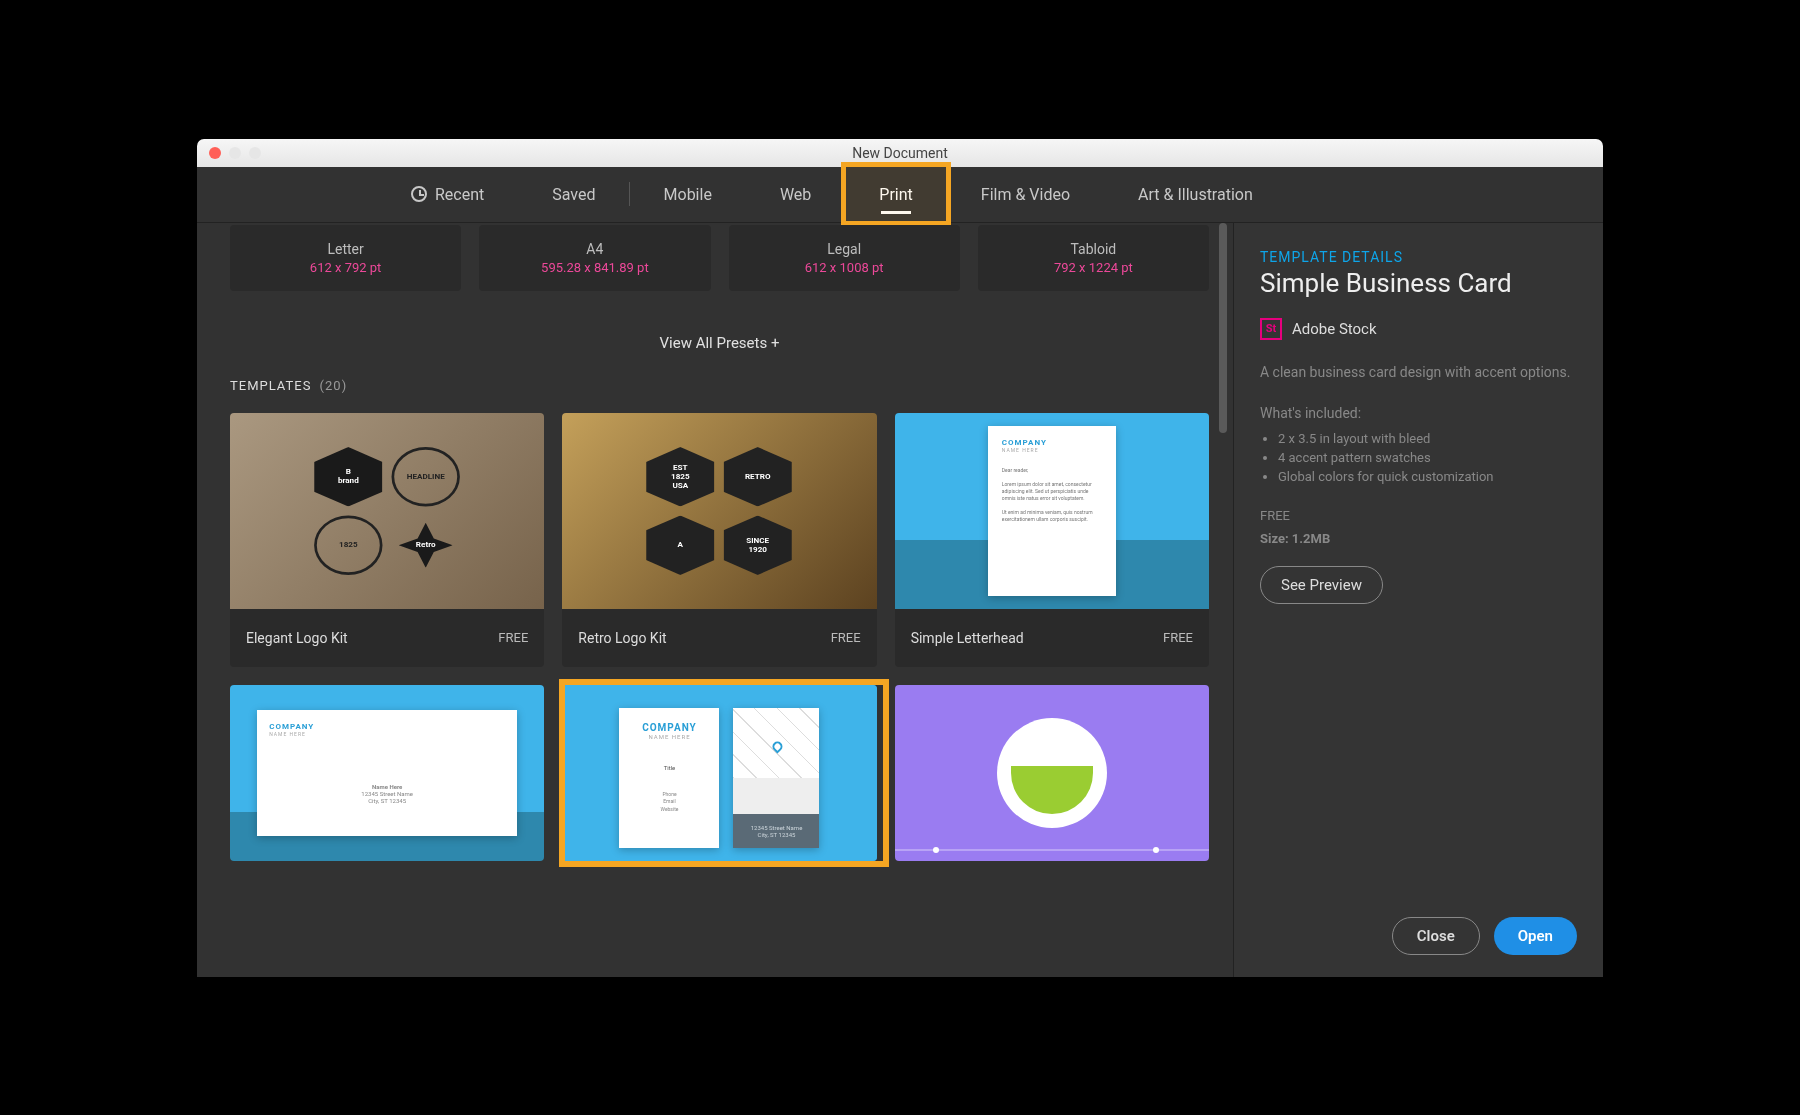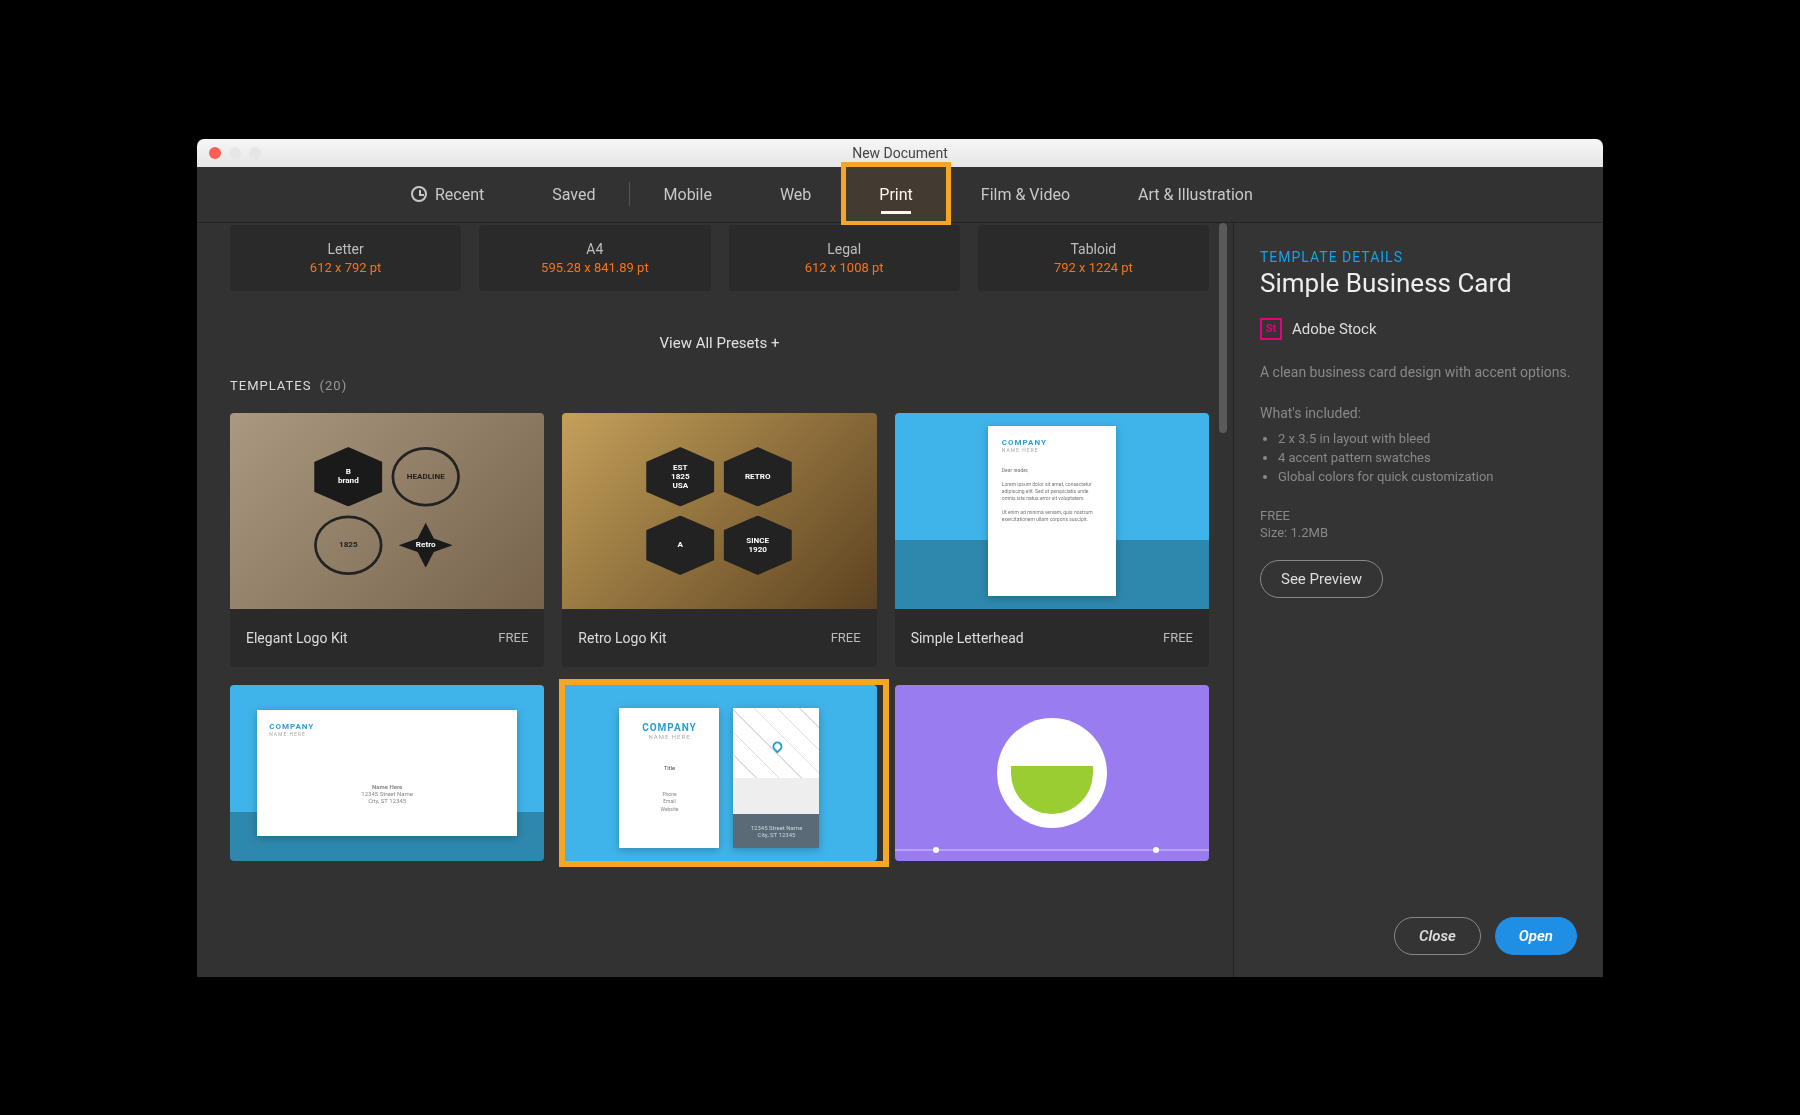--- a/index.html
+++ b/index.html
@@ -21,21 +21,21 @@
 .tab.active { color:#fff; }
 .tab.active .underline { position:absolute; bottom:8px; left:50%; transform:translateX(-50%); width:30px; height:3px; background:#fff; }
 .tab-highlight { position:absolute; border:5px solid #f5a623; background:rgba(245,166,35,0.08); pointer-events:none; }
 .body { flex:1; display:flex; overflow:hidden;padding-left:9px; }
 .left { flex:1; display:flex; flex-direction:column; padding:0 24px 0 24px; position:relative; overflow:hidden; }
 .scrollbar { position:absolute; right:6px; top:0; width:8px; height:640px; }
 .scrollbar-thumb { position:absolute; top:0; width:8px; height:210px; background:#5a5a5a; border-radius:4px; }
 .preset-row { display:flex; gap:18px; margin-top:2px; }
 .preset { flex:1; height:66px; background:#2a2a2a; border-radius:4px; display:flex; flex-direction:column; align-items:center; justify-content:center; }
 .preset .pname { color:#bdbdbd; font-size:14px; }
-.preset .pdim { color:#f97316; font-size:13px; margin-top:3px; }
+.preset .pdim { color:#ec4899; font-size:13px; margin-top:3px; }
 .viewall { text-align:center; color:#e0e0e0; font-size:15px; margin:43px 0 26px; cursor:pointer; }
 .section-title { color:#ddd; font-size:13px; letter-spacing:1px; }
 .section-title .count { color:#999; margin-left:4px; }
 .template-grid { display:grid; grid-template-columns:repeat(3,1fr); gap:18px; margin-top:20px; }
 .template-card { background:#2a2a2a; border-radius:4px; overflow:hidden; cursor:pointer; display:flex; flex-direction:column; }
 .thumb { height:196px; display:flex; align-items:center; justify-content:center; position:relative; overflow:hidden; }
 .thumb.bg-beige { background:linear-gradient(135deg,#aa9880,#77634b); }
 .thumb.bg-gold { background:linear-gradient(135deg,#c4a05a,#5c4220); }
 .thumb.bg-blue { background:#39aee0; }
 .thumb.bg-purple { background:#9a7cf1; }
@@ -55,24 +55,24 @@
 .right .heading { color:#0ea5e9; font-size:14px; letter-spacing:1px; }
 .right .title { color:#eee; font-size:26px; margin-top:3px; }
 .stock-row { display:flex; align-items:center; margin-top:20px; gap:10px; }
 .stock-ico { width:22px; height:22px; border:2px solid #e6007e; color:#e6007e; font-size:11px; display:flex; align-items:center; justify-content:center; font-weight:bold; }
 .stock-row .stname{color:#ddd;font-size:15px;}
 .right .desc { color:#888; font-size:14px; line-height:1.5; margin-top:22px; }
 .right .whats { color:#888; font-size:14px; margin-top:22px; }
 .right ul { list-style:disc; padding-left:18px; margin-top:8px; }
 .right li { color:#888; font-size:13px; padding:2px 0; }
 .right .free { color:#888; font-size:13px; margin-top:22px; }
-.right .size { color:#888; font-size:13px; margin-top:2px; }
+.right .size { color:#888; font-size:13px; margin-top:8px;font-weight:bold; }
 .previewbtn { margin-top:20px; display:inline-block; border:1px solid #888; color:#ddd; border-radius:20px; padding:9px 20px; font-size:15px; background:transparent; cursor:pointer; width:fit-content;}
 .bottom-buttons { position:absolute; bottom:22px; right:26px; display:flex; gap:14px; }
-.btn { border-radius:20px; padding:9px 24px; font-size:15px; font-weight:600; cursor:pointer;font-style:italic; }
+.btn { border-radius:20px; padding:9px 24px; font-size:15px; font-weight:600; cursor:pointer; }
 .btn.close { background:transparent; border:1px solid #888; color:#ddd; }
 .btn.open { background:#1f8fe6; border:none; color:#fff; }
 
 
 .badges { display:grid; grid-template-columns:repeat(2,1fr); gap:10px; transform:scale(0.9); }
 .badge { width:76px; height:66px; position:relative; display:flex; align-items:center; justify-content:center; flex-direction:column; color:#111;}
 .badge.hex::before{content:"";position:absolute;inset:0;background:#222;clip-path:polygon(50% 0,100% 25%,100% 75%,50% 100%,0 75%,0 25%);}
 .badge.circ::before{content:"";position:absolute;inset:0;border:3px solid #222;border-radius:50%;}
 .badge.clover::before{content:"";position:absolute;inset:8px;background:#222;clip-path:polygon(50% 0,65% 35%,100% 50%,65% 65%,50% 100%,35% 65%,0 50%,35% 35%);}
 .badge span{position:relative;font-size:9px;font-weight:bold;color:#fff;text-align:center;line-height:1.1;}

